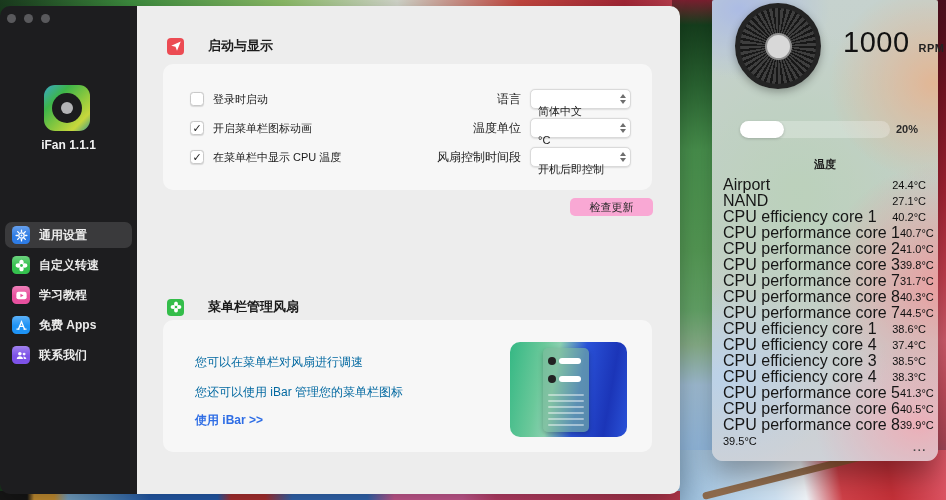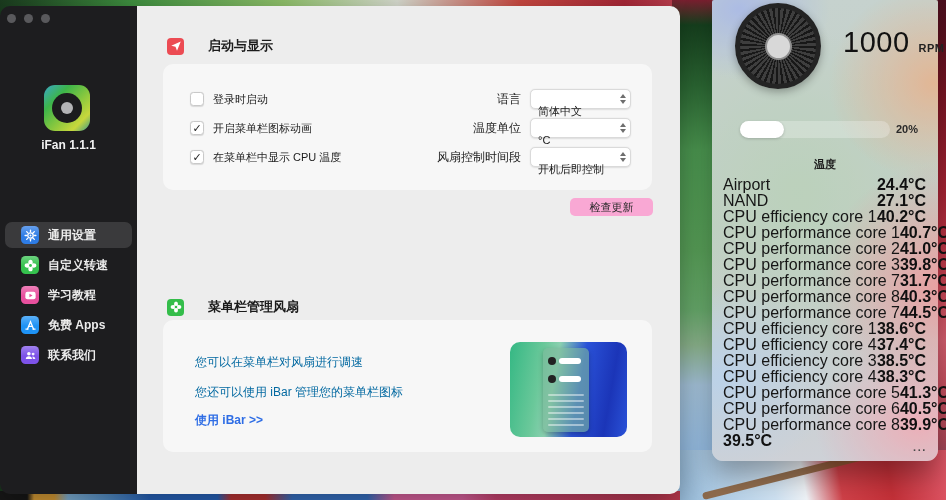--- a/index.html
+++ b/index.html
@@ -29,21 +29,21 @@
   .traffic { position:absolute; left:7px; top:8px; display:flex; gap:8px; }
   .traffic .dot { width:9px; height:9px; border-radius:50%; background:#59595c; }
 
   #app-icon { position:absolute; left:44px; top:79px; width:46px; height:46px; border-radius:11px;
     background:linear-gradient(135deg,#3aa8c8 0%,#3db54a 28%,#8ec93e 58%,#c8d83c 80%,#3a9a8a 100%); }
   #app-icon .lens { position:absolute; left:50%; top:50%; width:30px; height:30px; margin:-15px 0 0 -15px; border-radius:50%; background:#1c1c1e; }
   #app-icon .hubdot { position:absolute; left:50%; top:50%; width:12px; height:12px; margin:-6px 0 0 -6px; border-radius:50%; background:#b4b4b6; }
   #app-name { position:absolute; left:0; top:132px; width:137px; text-align:center; color:#f2f2f2; font-size:12px; font-weight:700; }
 
   #side-list { position:absolute; left:5px; top:216px; width:127px; display:flex; flex-direction:column; gap:4px; }
-  .side-item { display:flex; align-items:center; gap:9px; height:26px; border-radius:7px; padding:0 16px; cursor:default; }
+  .side-item { display:flex; align-items:center; gap:9px; height:26px; border-radius:7px; padding:0 7px; cursor:default; }
   .side-item.selected { background:#3a3a3c; }
   .side-ic { width:18px; height:18px; border-radius:4.5px; flex:0 0 18px; display:flex; align-items:center; justify-content:center; }
   .side-ic svg { width:13px; height:13px; display:block; }
   .side-label { color:#ececec; font-size:12px; font-weight:600; white-space:nowrap; }
 
   
   .sec-head { position:absolute; display:flex; align-items:center; gap:24px; }
   .sec-ic { width:17px; height:17px; border-radius:4px; display:flex; align-items:center; justify-content:center; }
   .sec-ic svg { width:12px; height:12px; display:block; }
   .sec-title { font-size:13px; font-weight:700; color:#1b1b1b; }
@@ -110,21 +110,21 @@
   #rpm-unit { font-size:11px; color:#222; margin-left:9px; font-weight:600; letter-spacing:.5px; }
 
   #fan-slider { position:absolute; left:28px; top:121px; width:150px; height:17px; border-radius:9px; background:rgba(255,255,255,.26); }
   #fan-slider .fill { position:absolute; left:0; top:0; width:44px; height:17px; border-radius:9px; background:#fff; box-shadow:0 1px 3px rgba(0,0,0,.18); }
   #fan-percent { position:absolute; left:184px; top:123px; font-size:11px; font-weight:600; color:#2a2a2a; }
 
   #temps-title { position:absolute; left:0; top:157px; width:100%; text-align:center; font-size:11px; font-weight:600; color:#1c1c1c; }
   #temps-list { position:absolute; left:0; top:177px; width:100%; }
   .temp-row { display:flex; align-items:center; height:16px; padding:0 12px 0 11px; }
   .temp-name { flex:1; font-size:16px; color:#161616; white-space:nowrap; }
-  .temp-value { font-size:16px; font-weight:700; color:#101010; }
+  .temp-value { font-size:11px; font-weight:400; color:#101010; }
   #more-dots { position:absolute; right:11px; top:444px; font-size:11px; font-weight:700; color:#4a4a4a; letter-spacing:1px; }
 </style>
 </head>
 <body>
 
 <div class="wp" id="wp-base"></div>
 <div class="wp" id="wp-gap"></div>
 <div class="wp" id="wp-right"></div>
 <div class="wp" id="wp-sky"></div>
 <div class="wp" id="wp-pole"></div>

